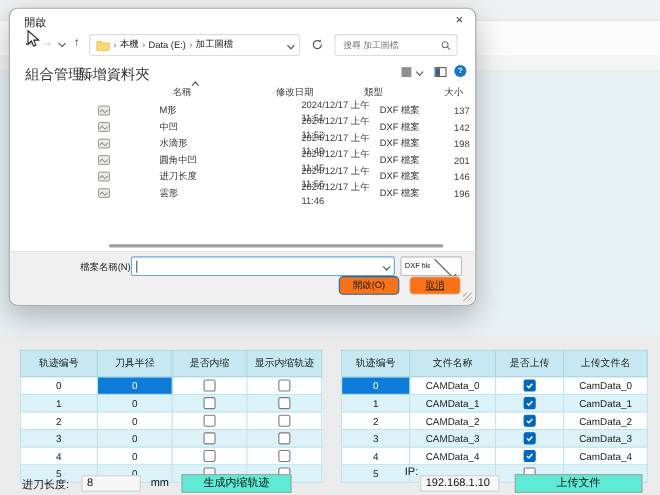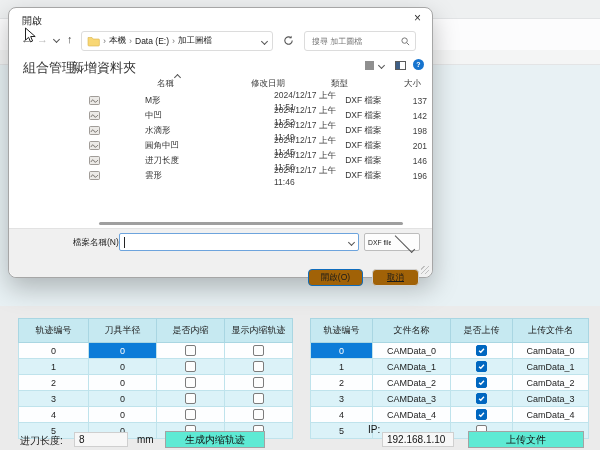--- a/index.html
+++ b/index.html
@@ -80,21 +80,21 @@
   .dlg-footer{position:absolute;left:0;right:0;bottom:0;height:48px;background:#f0f0f0;
               border-top:1px solid #e2e2e2;border-radius:0 0 8px 8px;}
   .fn-label{position:absolute;left:64px;top:8px;font-size:8.5px;color:#222;}
   .fn-combo{position:absolute;left:110px;top:4px;width:240px;height:18px;border:1px solid #6da4dd;border-radius:2px;
             background:#fff;box-sizing:border-box;display:flex;align-items:center;padding:0 4px;}
   .fn-combo input{border:0;outline:0;flex:1;font-size:8.5px;min-width:0;font-family:inherit;}
   .fn-caret{width:1px;height:11px;background:#222;}
   .ft-select{position:absolute;left:355px;top:4px;width:56px;height:18px;border:1px solid #bdbdbd;border-radius:2px;
              background:#fdfdfd;box-sizing:border-box;display:flex;align-items:center;gap:2px;padding:0 3px;font-size:6.8px;color:#222;}
   .ft-select span{flex:1;overflow:hidden;white-space:nowrap;}
-  .dlg-btn{position:absolute;top:40px;height:17px;border-radius:4px;background:#a16207;font-size:8.5px;
+  .dlg-btn{position:absolute;top:22px;height:17px;border-radius:4px;background:#f97316;font-size:8.5px;
            text-align:center;line-height:15px;box-sizing:border-box;color:#1a1a1a;}
   #open-btn{left:299px;width:55px;border:1.5px solid #0f6cbd;}
   #cancel-btn{left:363px;width:47px;border:1px solid #d0d0d0;text-decoration:underline;}
   .grip{position:absolute;right:3px;bottom:3px;width:8px;height:8px;
         background:repeating-linear-gradient(135deg,transparent 0 2px,#c0c0c0 2px 3px);}
   .cursor{position:absolute;left:24px;top:27px;z-index:50;}
 </style>
 </head>
 <body>
 

